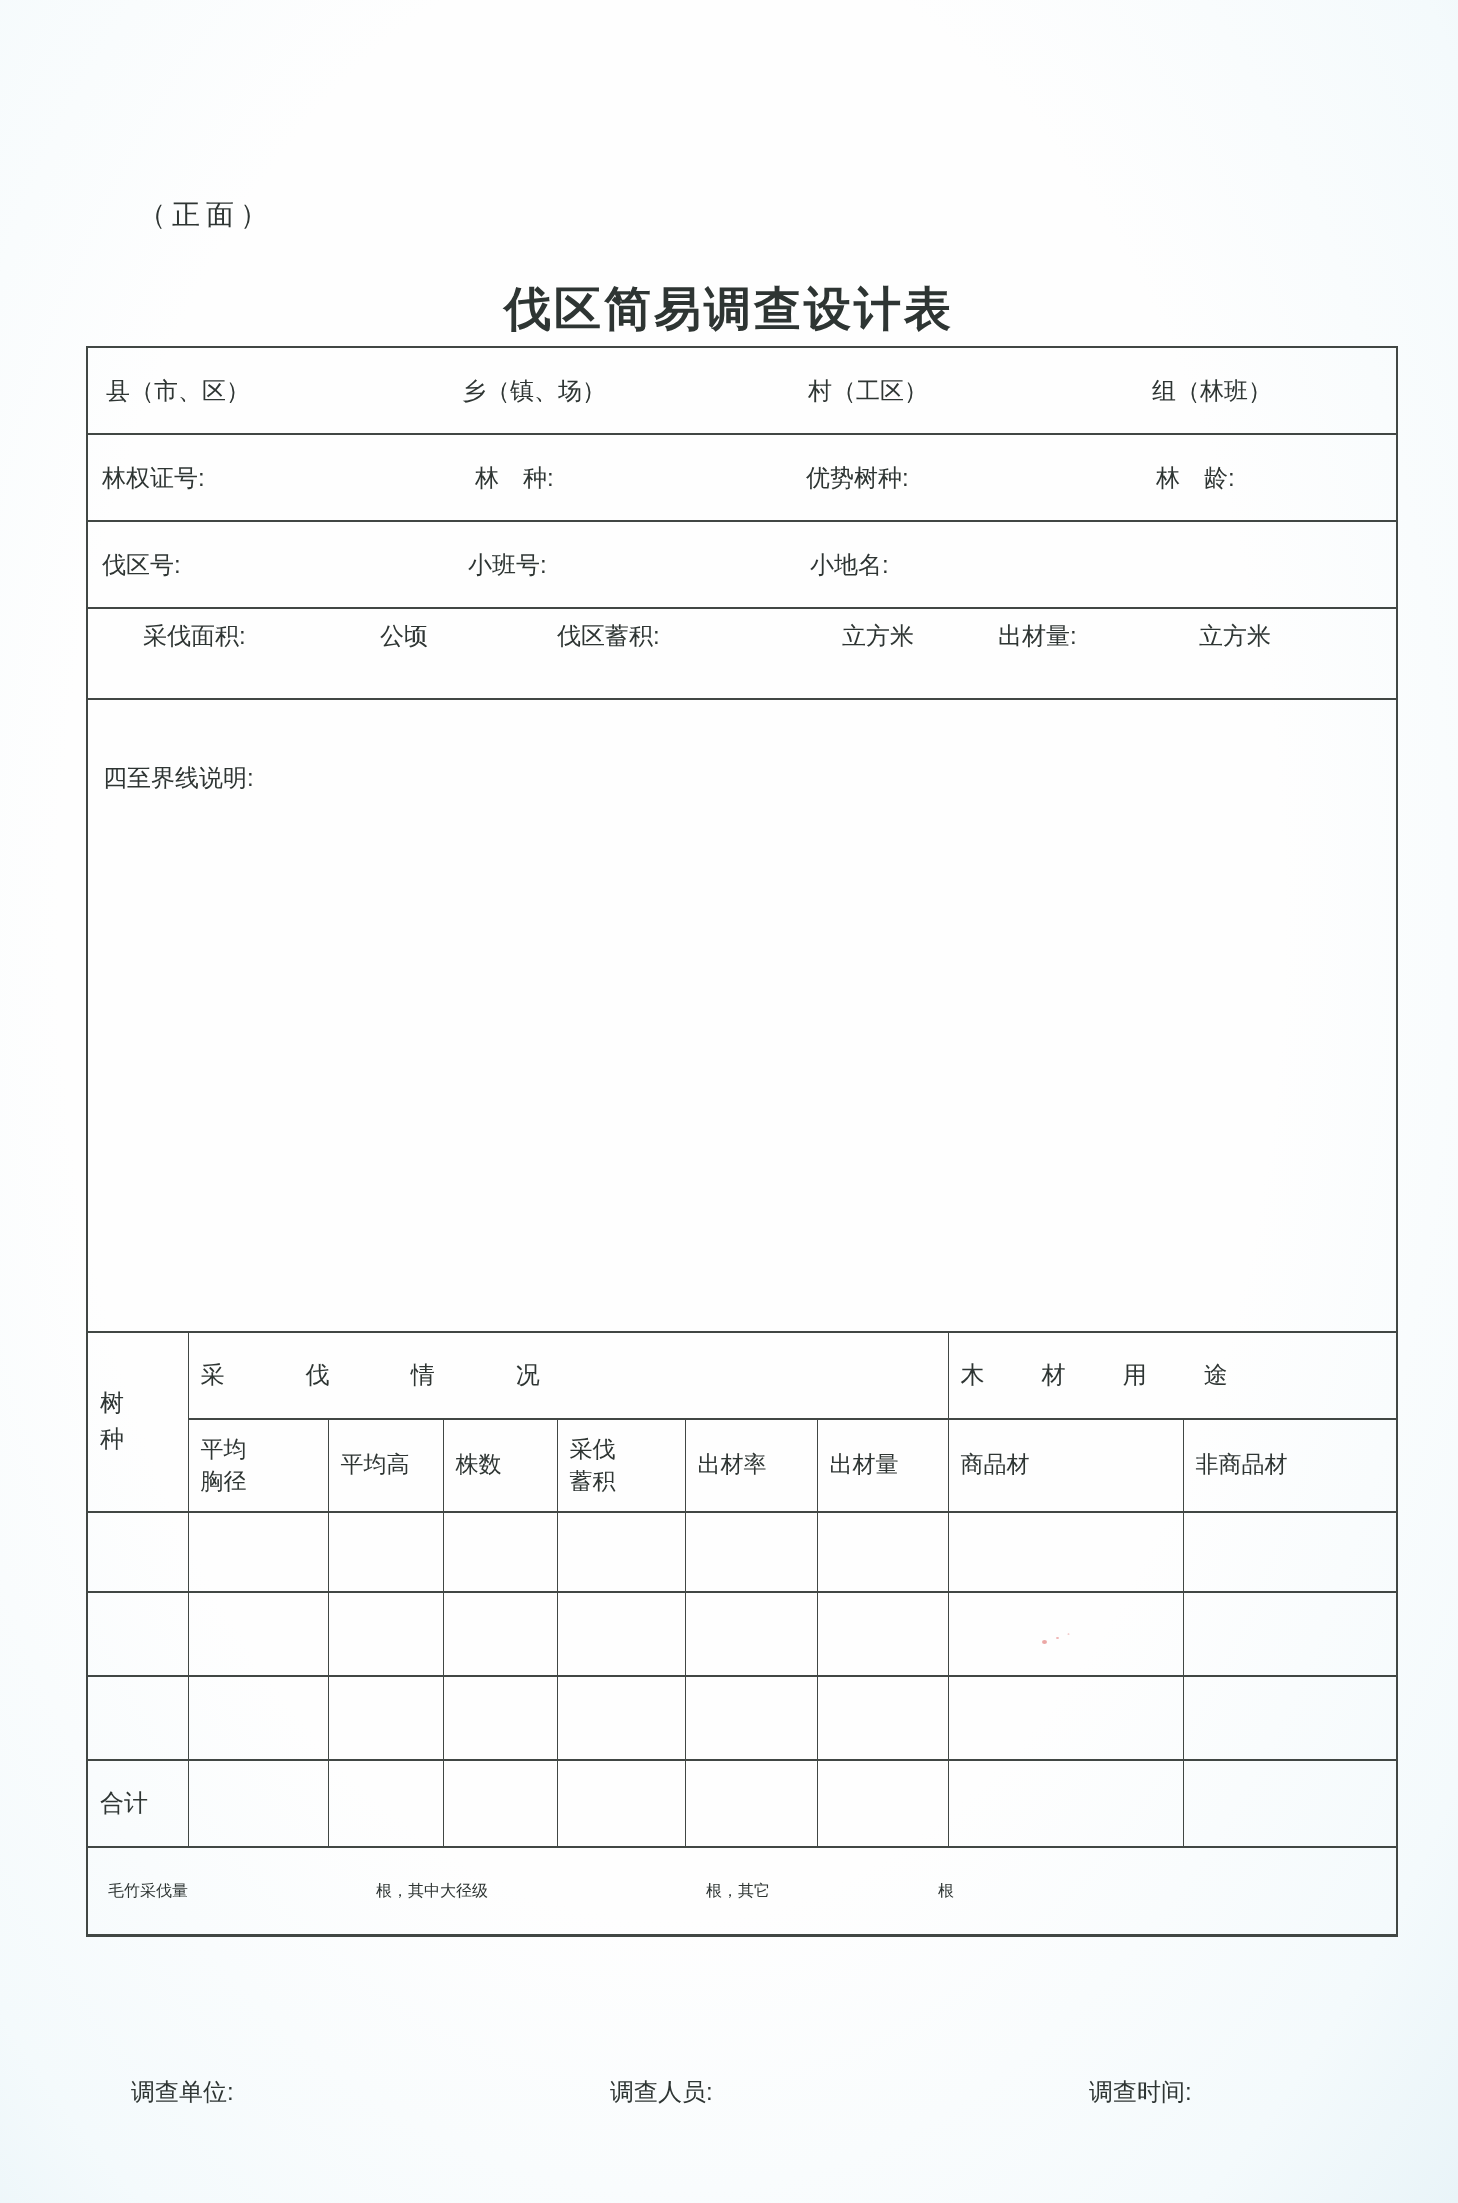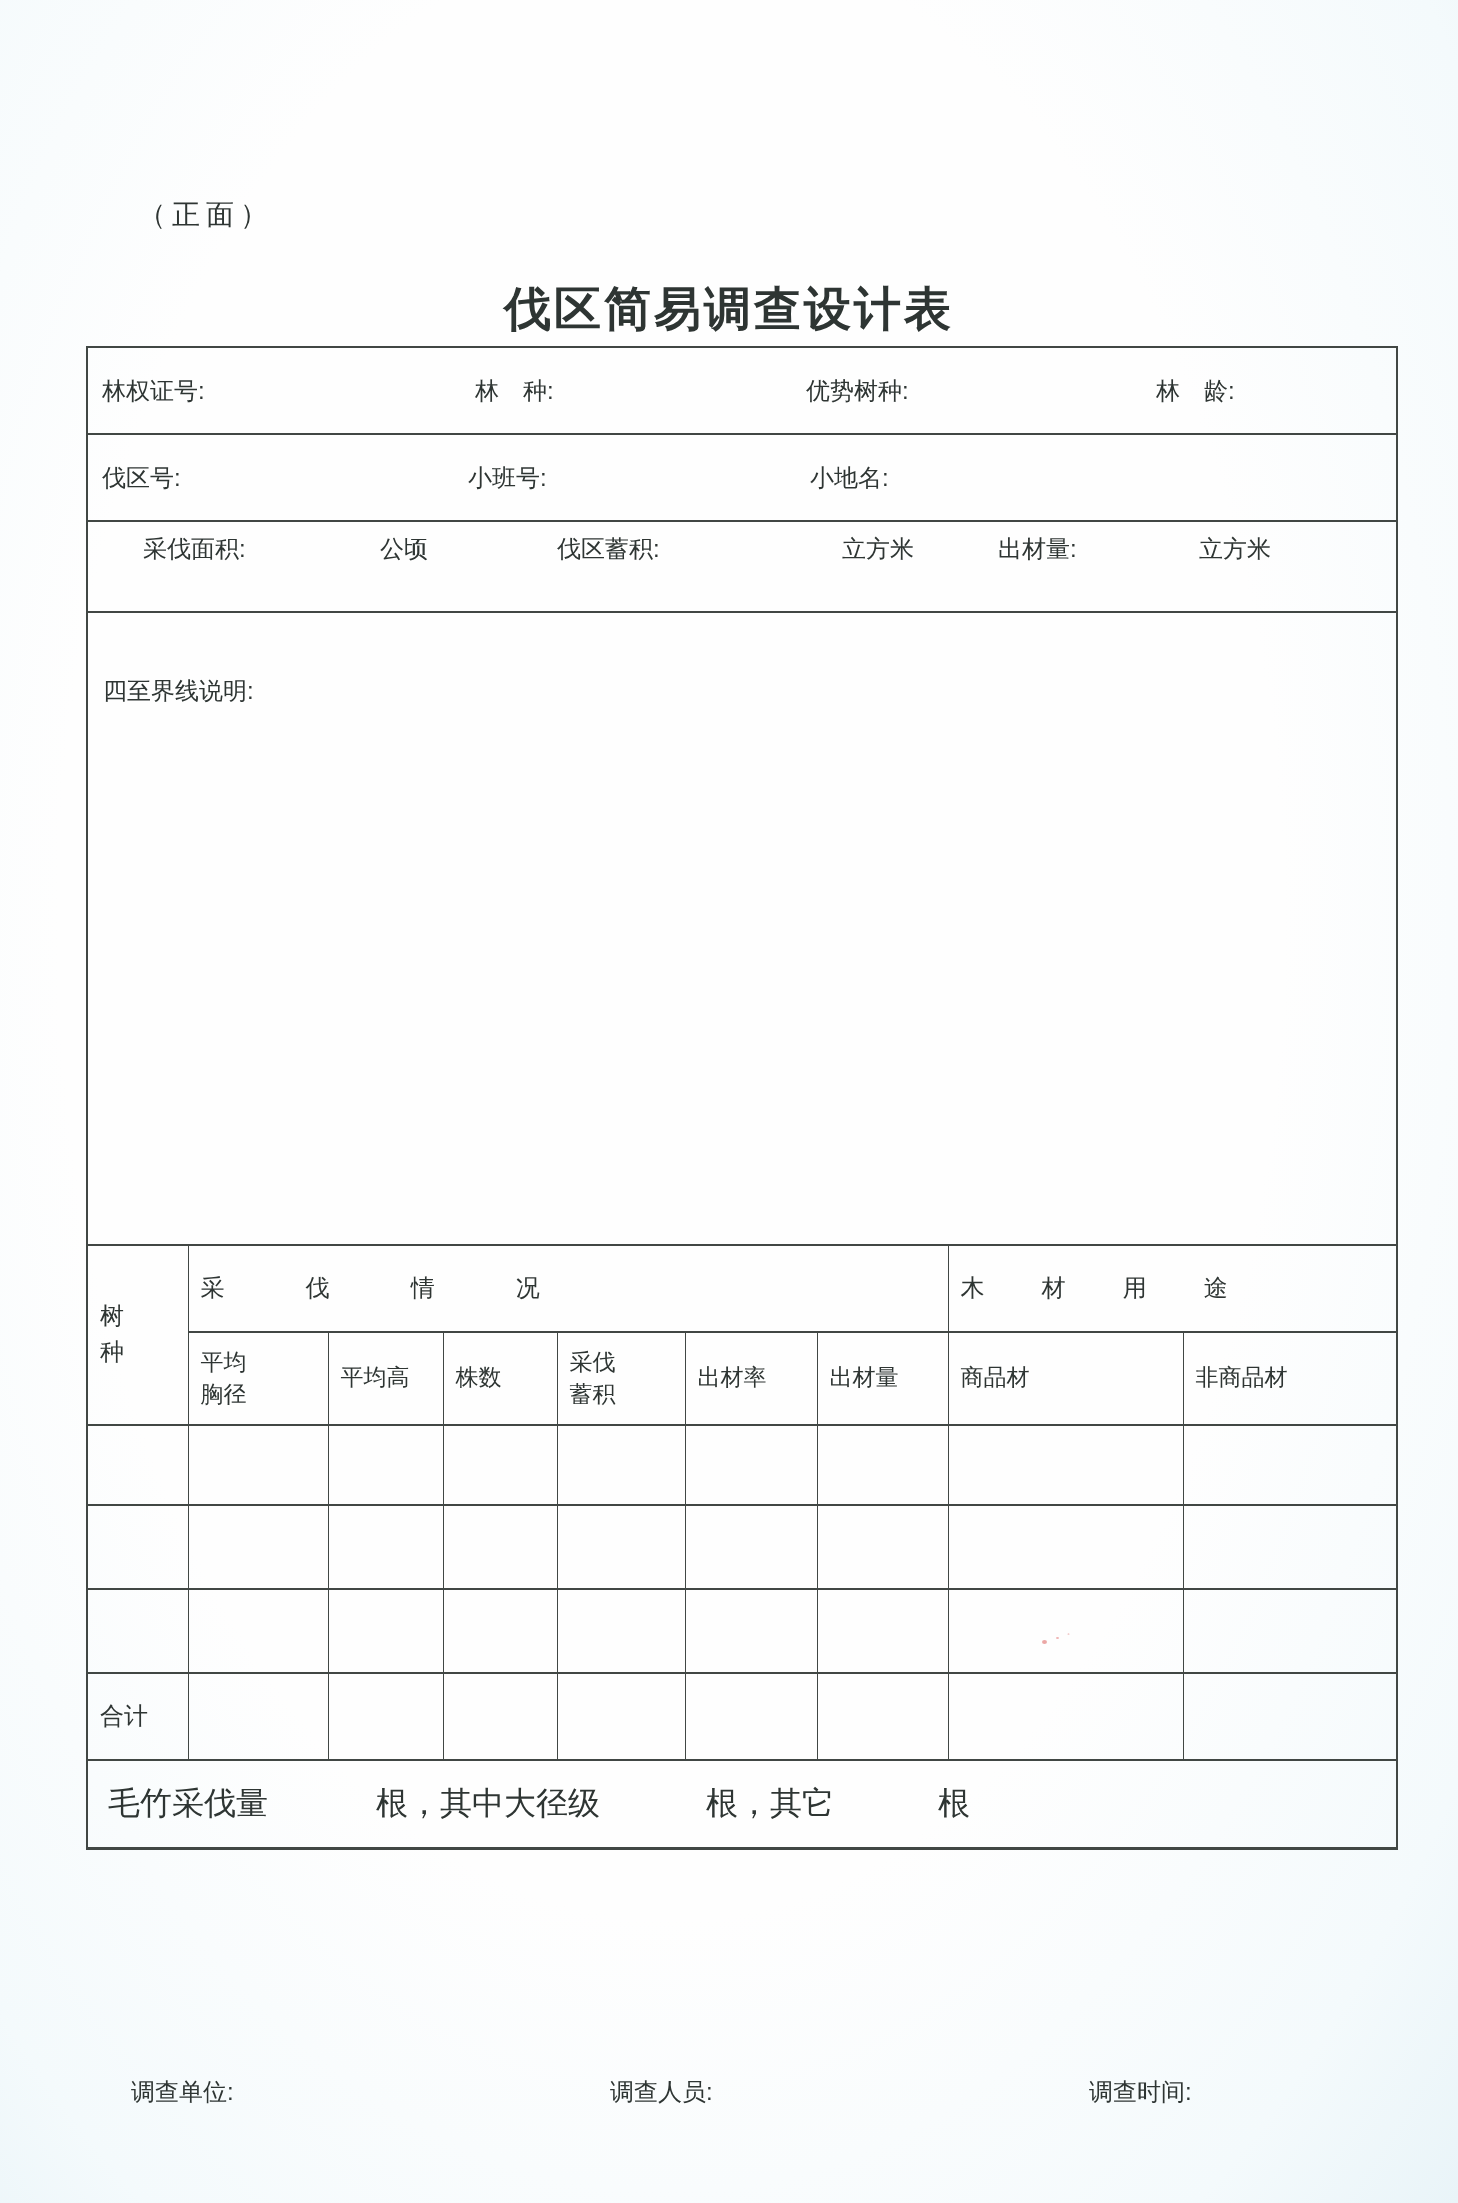--- a/index.html
+++ b/index.html
@@ -54,35 +54,41 @@
   .grid tr:first-child td{border-top:0;}
   .grid td:first-child{border-left:0;}
   .grid td:last-child{border-right:0;}
   .grid .bamboo-cell{border-bottom:0;}
   .species{white-space:pre-line;line-height:36px;padding-left:20px;font-size:24px;}
   .spread-cut{letter-spacing:1.55em;padding-left:28px;font-size:24px;}
   .spread-use{letter-spacing:1.05em;padding-left:13px;font-size:24px;margin-top:40px;}
   .two-line{white-space:pre-line;line-height:32px;}
   .pad-lg{padding-left:20px;}
   .total-cell{padding-left:20px;font-size:24px;}
-  .bamboo-cell{position:relative;height:84px;padding:0;font-size:32px;margin-top:13px;}
+  .bamboo-cell{position:relative;height:84px;padding:0;font-size:16px;margin-top:13px;}
   .bamboo-cell > span{position:absolute;top:50%;transform:translateY(-50%);white-space:nowrap;}
   .footer-label{position:absolute;top:2076px;font-size:24px;white-space:nowrap;}
 </style>
 </head>
 <body>
 
 <div class="page">
 
   <div class="front-label">（正面）</div>
 
   <h1 class="title">伐区简易调查设计表</h1>
 
   <div class="form">
 
+    <div class="irow r-std">
+      <span style="left:18px">县（市、区）</span>
+      <span style="left:374px">乡（镇、场）</span>
+      <span style="left:720px">村（工区）</span>
+      <span style="left:1064px">组（林班）</span>
+    </div>
 
     <div class="irow r-std">
       <span style="left:14px">林权证号:</span>
       <span style="left:387px">林　种:</span>
       <span style="left:718px">优势树种:</span>
       <span style="left:1068px">林　龄:</span>
     </div>
 
     <div class="irow r-std">
       <span style="left:14px">伐区号:</span>

